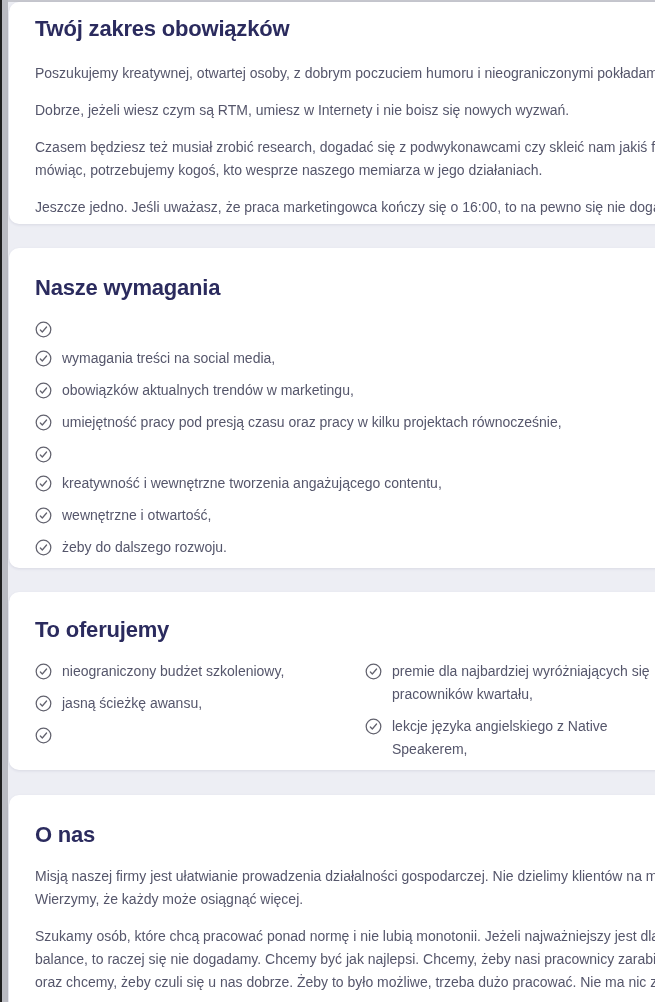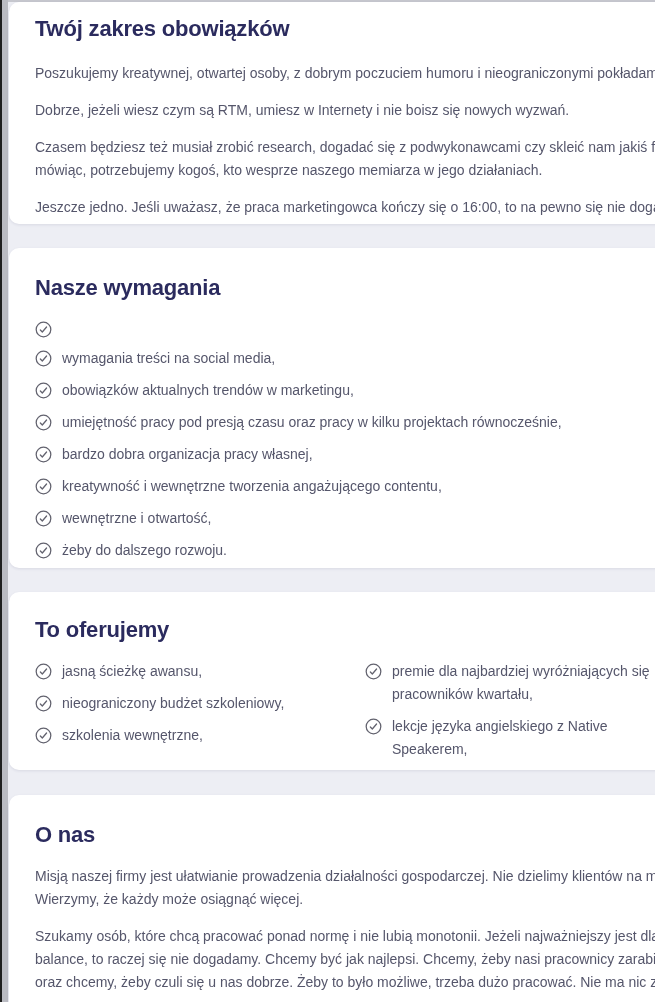--- a/index.html
+++ b/index.html
@@ -137,21 +137,20 @@
           <circle cx="10" cy="10" r="8.6" stroke="currentColor" stroke-width="1.5"></circle>
           <path d="M6.3 10.6l2.3 2.3 5-5.8" stroke="currentColor" stroke-width="1.5" stroke-linecap="round" stroke-linejoin="round"></path>
         </svg>
       <span>umiejętność pracy pod presją czasu oraz pracy w kilku projektach równocześnie,</span>
     </li>
     <li>
       <svg class="check-icon" viewBox="0 0 20 20" fill="none">
           <circle cx="10" cy="10" r="8.6" stroke="currentColor" stroke-width="1.5"></circle>
           <path d="M6.3 10.6l2.3 2.3 5-5.8" stroke="currentColor" stroke-width="1.5" stroke-linecap="round" stroke-linejoin="round"></path>
         </svg>
-      <span>bardzo dobra organizacja pracy własnej,</span>
     </li>
     <li>
       <svg class="check-icon" viewBox="0 0 20 20" fill="none">
           <circle cx="10" cy="10" r="8.6" stroke="currentColor" stroke-width="1.5"></circle>
           <path d="M6.3 10.6l2.3 2.3 5-5.8" stroke="currentColor" stroke-width="1.5" stroke-linecap="round" stroke-linejoin="round"></path>
         </svg>
       <span>kreatywność i wewnętrzne tworzenia angażującego contentu,</span>
     </li>
     <li>
       <svg class="check-icon" viewBox="0 0 20 20" fill="none">
@@ -172,35 +171,34 @@
 
 <section class="card card-3">
   <h2>To oferujemy</h2>
   <div class="cols">
     <ul class="check-list col-left">
       <li>
         <svg class="check-icon" viewBox="0 0 20 20" fill="none">
             <circle cx="10" cy="10" r="8.6" stroke="currentColor" stroke-width="1.5"></circle>
             <path d="M6.3 10.6l2.3 2.3 5-5.8" stroke="currentColor" stroke-width="1.5" stroke-linecap="round" stroke-linejoin="round"></path>
           </svg>
+        <span>nieograniczony budżet szkoleniowy,</span>
+      </li>
+      <li>
+        <svg class="check-icon" viewBox="0 0 20 20" fill="none">
+            <circle cx="10" cy="10" r="8.6" stroke="currentColor" stroke-width="1.5"></circle>
+            <path d="M6.3 10.6l2.3 2.3 5-5.8" stroke="currentColor" stroke-width="1.5" stroke-linecap="round" stroke-linejoin="round"></path>
+          </svg>
         <span>jasną ścieżkę awansu,</span>
       </li>
       <li>
         <svg class="check-icon" viewBox="0 0 20 20" fill="none">
             <circle cx="10" cy="10" r="8.6" stroke="currentColor" stroke-width="1.5"></circle>
             <path d="M6.3 10.6l2.3 2.3 5-5.8" stroke="currentColor" stroke-width="1.5" stroke-linecap="round" stroke-linejoin="round"></path>
           </svg>
-        <span>nieograniczony budżet szkoleniowy,</span>
-      </li>
-      <li>
-        <svg class="check-icon" viewBox="0 0 20 20" fill="none">
-            <circle cx="10" cy="10" r="8.6" stroke="currentColor" stroke-width="1.5"></circle>
-            <path d="M6.3 10.6l2.3 2.3 5-5.8" stroke="currentColor" stroke-width="1.5" stroke-linecap="round" stroke-linejoin="round"></path>
-          </svg>
-        <span>szkolenia wewnętrzne,</span>
       </li>
     </ul>
     <ul class="check-list col-right">
       <li>
         <svg class="check-icon" viewBox="0 0 20 20" fill="none">
             <circle cx="10" cy="10" r="8.6" stroke="currentColor" stroke-width="1.5"></circle>
             <path d="M6.3 10.6l2.3 2.3 5-5.8" stroke="currentColor" stroke-width="1.5" stroke-linecap="round" stroke-linejoin="round"></path>
           </svg>
         <span>premie dla najbardziej wyróżniających się pracowników kwartału,</span>
       </li>

